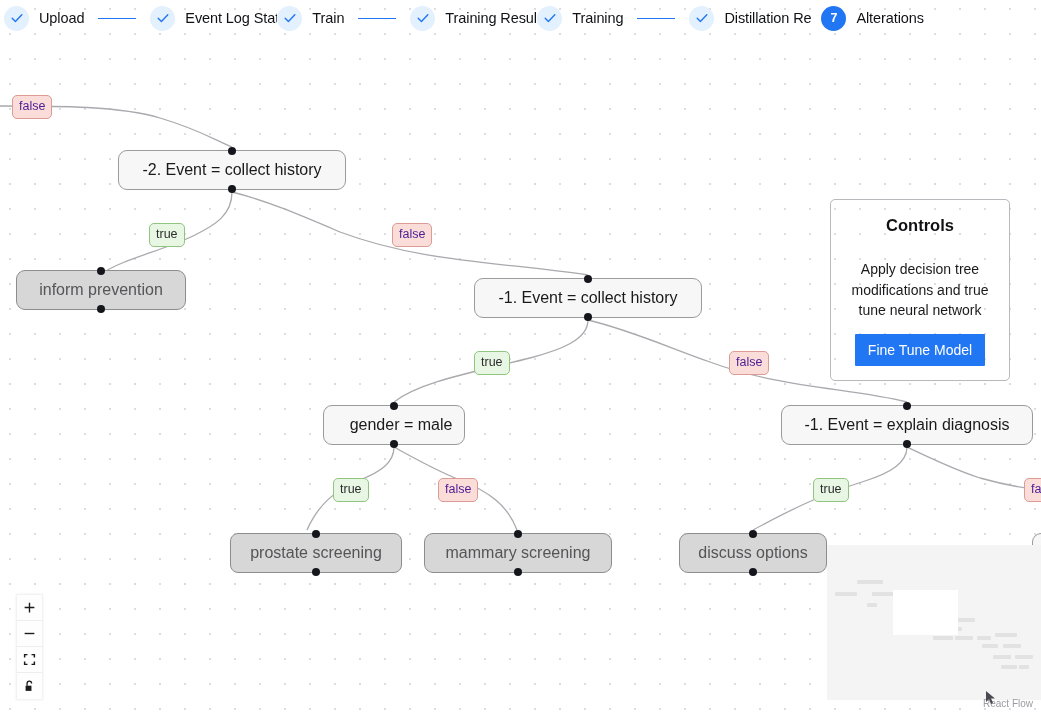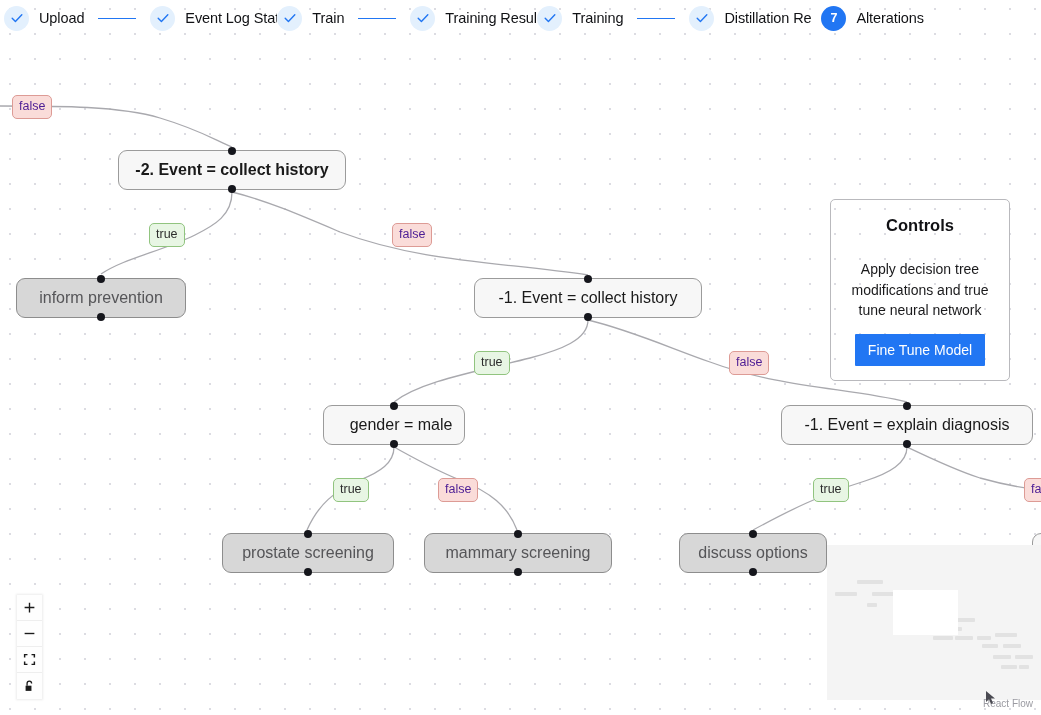--- a/index.html
+++ b/index.html
@@ -345,27 +345,27 @@
   <div class="edge-label f" style="left:12px; top:95px;">false</div>
   <div class="edge-label t" style="left:149px; top:223px;">true</div>
   <div class="edge-label f" style="left:392px; top:223px;">false</div>
   <div class="edge-label t" style="left:474px; top:351px;">true</div>
   <div class="edge-label f" style="left:729px; top:351px;">false</div>
   <div class="edge-label t" style="left:333px; top:478px;">true</div>
   <div class="edge-label f" style="left:438px; top:478px;">false</div>
   <div class="edge-label t" style="left:813px; top:478px;">true</div>
   <div class="edge-label f" style="left:1024px; top:478px;">fal</div>
 
-  <div class="node decision" style="left:118px; top:150px; width:228px; height:40px;font-weight:bold;">
+  <div class="node decision" style="left:118px; top:150px; width:228px; height:40px;">
     <span class="handle top"></span>
     <span>-2. Event = collect history</span>
     <span class="handle bottom"></span>
   </div>
 
-  <div class="node leaf" style="left:16px; top:278px; width:170px; height:40px;">
+  <div class="node leaf" style="left:16px; top:270px; width:170px; height:40px;">
     <span class="handle top"></span>
     <span>inform prevention</span>
     <span class="handle bottom"></span>
   </div>
 
   <div class="node decision" style="left:474px; top:278px; width:228px; height:40px;">
     <span class="handle top"></span>
     <span>-1. Event = collect history</span>
     <span class="handle bottom"></span>
   </div>
@@ -375,21 +375,21 @@
     <span>gender = male</span>
     <span class="handle bottom"></span>
   </div>
 
   <div class="node decision" style="left:781px; top:405px; width:252px; height:40px;">
     <span class="handle top"></span>
     <span>-1. Event = explain diagnosis</span>
     <span class="handle bottom"></span>
   </div>
 
-  <div class="node leaf" style="left:222px; top:533px; width:172px; height:40px;">
+  <div class="node leaf" style="left:230px; top:533px; width:172px; height:40px;border-radius:8px;">
     <span class="handle top"></span>
     <span>prostate screening</span>
     <span class="handle bottom"></span>
   </div>
 
   <div class="node leaf" style="left:679px; top:533px; width:148px; height:40px;">
     <span class="handle top"></span>
     <span>discuss options</span>
     <span class="handle bottom"></span>
   </div>

